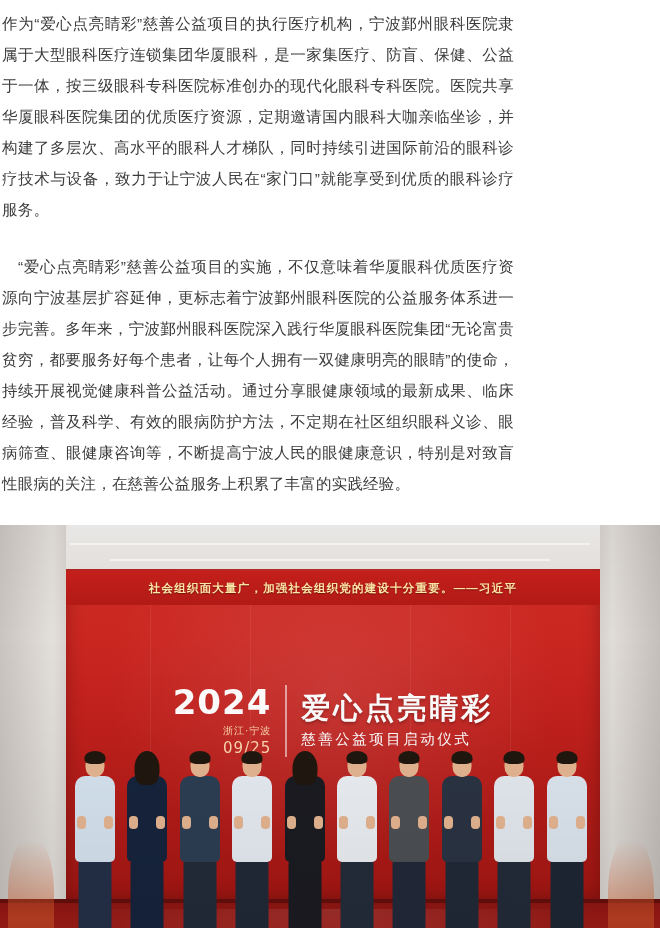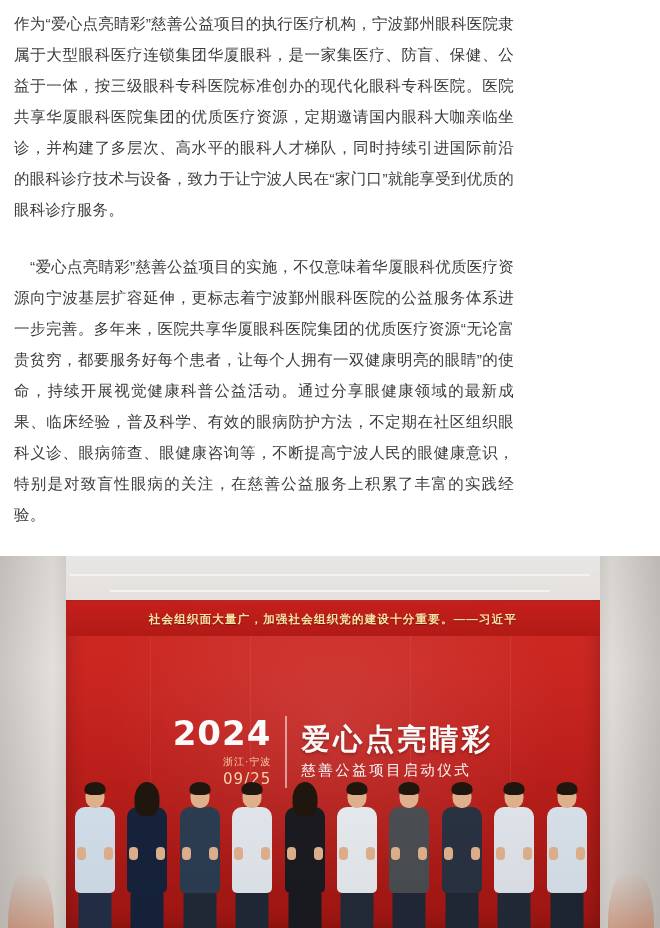--- a/index.html
+++ b/index.html
@@ -10,21 +10,21 @@
   body {
     width: 660px;
     height: 928px;
     font-family: "Liberation Sans", sans-serif;
     color: #333333;
     overflow: hidden;
   }
   .article {
     width: 528px;
     box-sizing: border-box;
-    padding: 8px 14px 0 14px;
+    padding: 8px 14px 0 2px;
   }
   .para {
     font-size: 15.5px;
     line-height: 31px;
     color: #3b3b3b;
     text-align: justify;
     letter-spacing: 0.2px;
     margin: 0 0 26px 0;
     text-indent: 0;
     word-break: break-all;
@@ -265,21 +265,21 @@
     left: 0; top: 0; right: 0; bottom: 0;
     pointer-events: none;
     background: linear-gradient(180deg, rgba(0,0,0,0.04) 0%, rgba(0,0,0,0) 25%, rgba(0,0,0,0.10) 100%);
   }
 </style>
 </head>
 <body>
 
 <div class="article">
   <p class="para">作为“爱心点亮睛彩”慈善公益项目的执行医疗机构，宁波鄞州眼科医院隶属于大型眼科医疗连锁集团华厦眼科，是一家集医疗、防盲、保健、公益于一体，按三级眼科专科医院标准创办的现代化眼科专科医院。医院共享华厦眼科医院集团的优质医疗资源，定期邀请国内眼科大咖亲临坐诊，并构建了多层次、高水平的眼科人才梯队，同时持续引进国际前沿的眼科诊疗技术与设备，致力于让宁波人民在“家门口”就能享受到优质的眼科诊疗服务。</p>
-  <p class="para indent">“爱心点亮睛彩”慈善公益项目的实施，不仅意味着华厦眼科优质医疗资源向宁波基层扩容延伸，更标志着宁波鄞州眼科医院的公益服务体系进一步完善。多年来，医院共享华厦眼科医院集团的优质医疗资源“无论富贵贫穷，都要服务好每个患者，让每个人拥有一双健康明亮的眼睛”的使命，持续开展视觉健康科普公益活动。通过分享眼健康领域的最新成果、临床经验，普及科学、有效的眼病防护方法，不定期在社区组织眼科义诊、眼病筛查、眼健康咨询等，不断提高宁波人民的眼健康意识，特别是对致盲性眼病的关注，在慈善公益服务上积累了丰富的实践经验。</p>
+  <p class="para indent">“爱心点亮睛彩”慈善公益项目的实施，不仅意味着华厦眼科优质医疗资源向宁波基层扩容延伸，更标志着宁波鄞州眼科医院的公益服务体系进一步完善。多年来，宁波鄞州眼科医院深入践行华厦眼科医院集团“无论富贵贫穷，都要服务好每个患者，让每个人拥有一双健康明亮的眼睛”的使命，持续开展视觉健康科普公益活动。通过分享眼健康领域的最新成果、临床经验，普及科学、有效的眼病防护方法，不定期在社区组织眼科义诊、眼病筛查、眼健康咨询等，不断提高宁波人民的眼健康意识，特别是对致盲性眼病的关注，在慈善公益服务上积累了丰富的实践经验。</p>
 </div>
 
 <div class="photo-block">
   <div class="hall-bg"></div>
   <div class="ceiling">
     <div class="ceiling-line" style="left:70px; top:18px; width:520px;"></div>
     <div class="ceiling-line" style="left:110px; top:34px; width:440px;"></div>
     <div class="ceiling-line" style="left:150px; top:50px; width:360px;"></div>
   </div>
   <div class="wall-left"></div>

